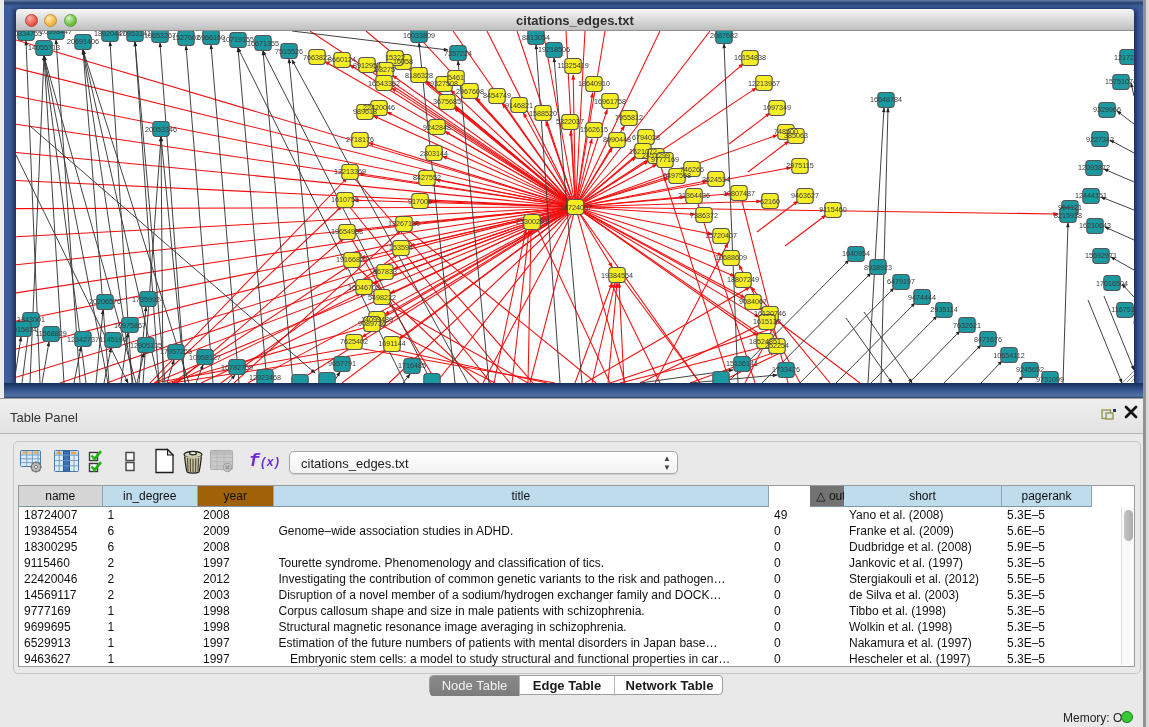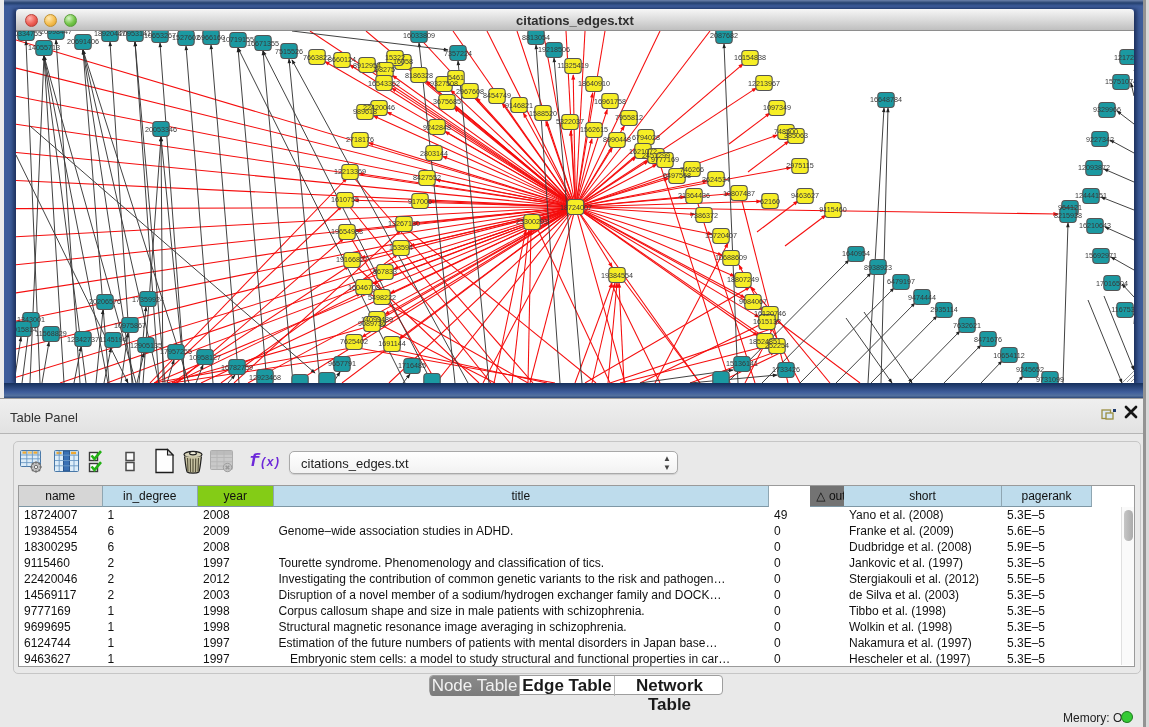--- a/index.html
+++ b/index.html
@@ -35,21 +35,21 @@
 #combo .arr { position:absolute; right:6px; top:2px; font-size:8px; color:#444; line-height:9px; text-align:center; }
 #tbl { position:absolute; left:18px; top:485px; width:1117px; height:182px; background:#fff; border:1px solid #9a9a9a; }
 #sunken { position:absolute; left:13px; top:441px; width:1128px; height:233px; border:1px solid #c6c6c6; border-radius:5px; }
 .hc { position:absolute; top:486px; height:21px; border-right:1px solid #8fa6b2; border-bottom:1px solid #7e97a5;
   font-size:12px; color:#111; text-align:center; line-height:21px; z-index:3; }
 .tr { position:absolute; left:19px; width:1100px; height:16px; }
 .bc { position:absolute; top:1px; font-size:12px; color:#111; white-space:nowrap; overflow:hidden; }
 #vsb { position:absolute; left:1121px; top:507px; width:13px; height:158px; background:#fafafa; border-left:1px solid #e0e0e0; }
 #vsb .th { position:absolute; left:1.5px; top:3px; width:9px; height:31px; background:linear-gradient(90deg,#c6c6c6,#ababab); border-radius:5px; }
 #tabs { position:absolute; left:429px; top:675px; width:294px; height:20px; border:1px solid #9e9e9e; border-radius:4px;
-  background:#fff; font-size:17px; font-weight:bold; }
+  background:#fff; font-size:13px; font-weight:bold; }
 #tabs .s { position:absolute; top:0; height:20px; text-align:center; line-height:19px; }
 #seg1 { left:0; width:89px; background:linear-gradient(#8a8a8a,#7b7b7b); color:#f2f2f2; border-radius:3px 0 0 3px; font-weight:normal; }
 #seg2 { left:89px; width:95px; color:#1a1a1a; border-left:1px solid #b5b5b5; }
 #seg3 { left:184px; width:110px; color:#1a1a1a; border-left:1px solid #b5b5b5; }
 #status { position:absolute; left:0; top:698px; width:1149px; height:29px; }
 #status .t { position:absolute; left:1063px; top:13px; font-size:12px; color:#222; }
 #status .dot { position:absolute; left:1121px; top:13px; width:12px; height:12px; border-radius:50%;
   background:#35cb35; border:1.5px solid #1f7a1f; }
 #rborder { position:absolute; left:1143px; top:0px; width:3px; height:727px; background:#939393; }
 #rborder2 { position:absolute; left:1146px; top:0px; width:3px; height:727px; background:#d9d9d9; }
@@ -645,21 +645,21 @@
     <span class="fx" style="left:249px"><i>f</i><span class="fxs">(x)</span></span>
   <div id="combo">
       <div class="t">citations_edges.txt</div>
       <div class="arr">▲<br>▼</div>
     </div>
 </div>
 <div id="sunken"></div>
 <div id="tbl"></div>
 <div class="hc" style="left:19px;width:83.5px;background:#d6d6d6">name</div>
 <div class="hc" style="left:102.5px;width:95.5px;background:#bedcec">in_degree</div>
-<div class="hc" style="left:198px;width:75.5px;background:#84cc16">year</div>
+<div class="hc" style="left:198px;width:75.5px;background:#a16207">year</div>
 <div class="hc" style="left:273.5px;width:495.5px;background:#bedcec">title</div>
 <div class="hc" style="left:810px;width:75px;background:#737373">△ out_de…</div>
 <div class="hc" style="left:844px;width:158px;background:#bedcec">short</div>
 <div class="hc" style="left:1002px;width:90px;background:#bedcec">pagerank</div>
 <div class="tr" style="top:507px">
     <div class="bc" style="left:5px;width:78.5px">18724007</div>
     <div class="bc" style="left:88.5px;width:90.5px">1</div>
     <div class="bc" style="left:184px;width:70.5px">2008</div>
     <div class="bc" style="left:755px;width:70px">49</div>
     <div class="bc" style="left:830px;width:153px">Yano et al. (2008)</div>
@@ -721,21 +721,21 @@
 <div class="tr" style="top:619px">
     <div class="bc" style="left:5px;width:78.5px">9699695</div>
     <div class="bc" style="left:88.5px;width:90.5px">1</div>
     <div class="bc" style="left:184px;width:70.5px">1998</div>
     <div class="bc" style="left:259.5px;width:490.5px">Structural magnetic resonance image averaging in schizophrenia.</div>
     <div class="bc" style="left:755px;width:70px">0</div>
     <div class="bc" style="left:830px;width:153px">Wolkin et al. (1998)</div>
     <div class="bc" style="left:988px;width:85px">5.3E–5</div>
   </div>
 <div class="tr" style="top:635px">
-    <div class="bc" style="left:5px;width:78.5px">6124744</div>
+    <div class="bc" style="left:5px;width:78.5px">6529913</div>
     <div class="bc" style="left:88.5px;width:90.5px">1</div>
     <div class="bc" style="left:184px;width:70.5px">1997</div>
     <div class="bc" style="left:259.5px;width:490.5px">Estimation of the future numbers of patients with mental disorders in Japan base…</div>
     <div class="bc" style="left:755px;width:70px">0</div>
     <div class="bc" style="left:830px;width:153px">Nakamura et al. (1997)</div>
     <div class="bc" style="left:988px;width:85px">5.3E–5</div>
   </div>
 <div class="tr" style="top:651px">
     <div class="bc" style="left:5px;width:78.5px">9463627</div>
     <div class="bc" style="left:88.5px;width:90.5px">1</div>

